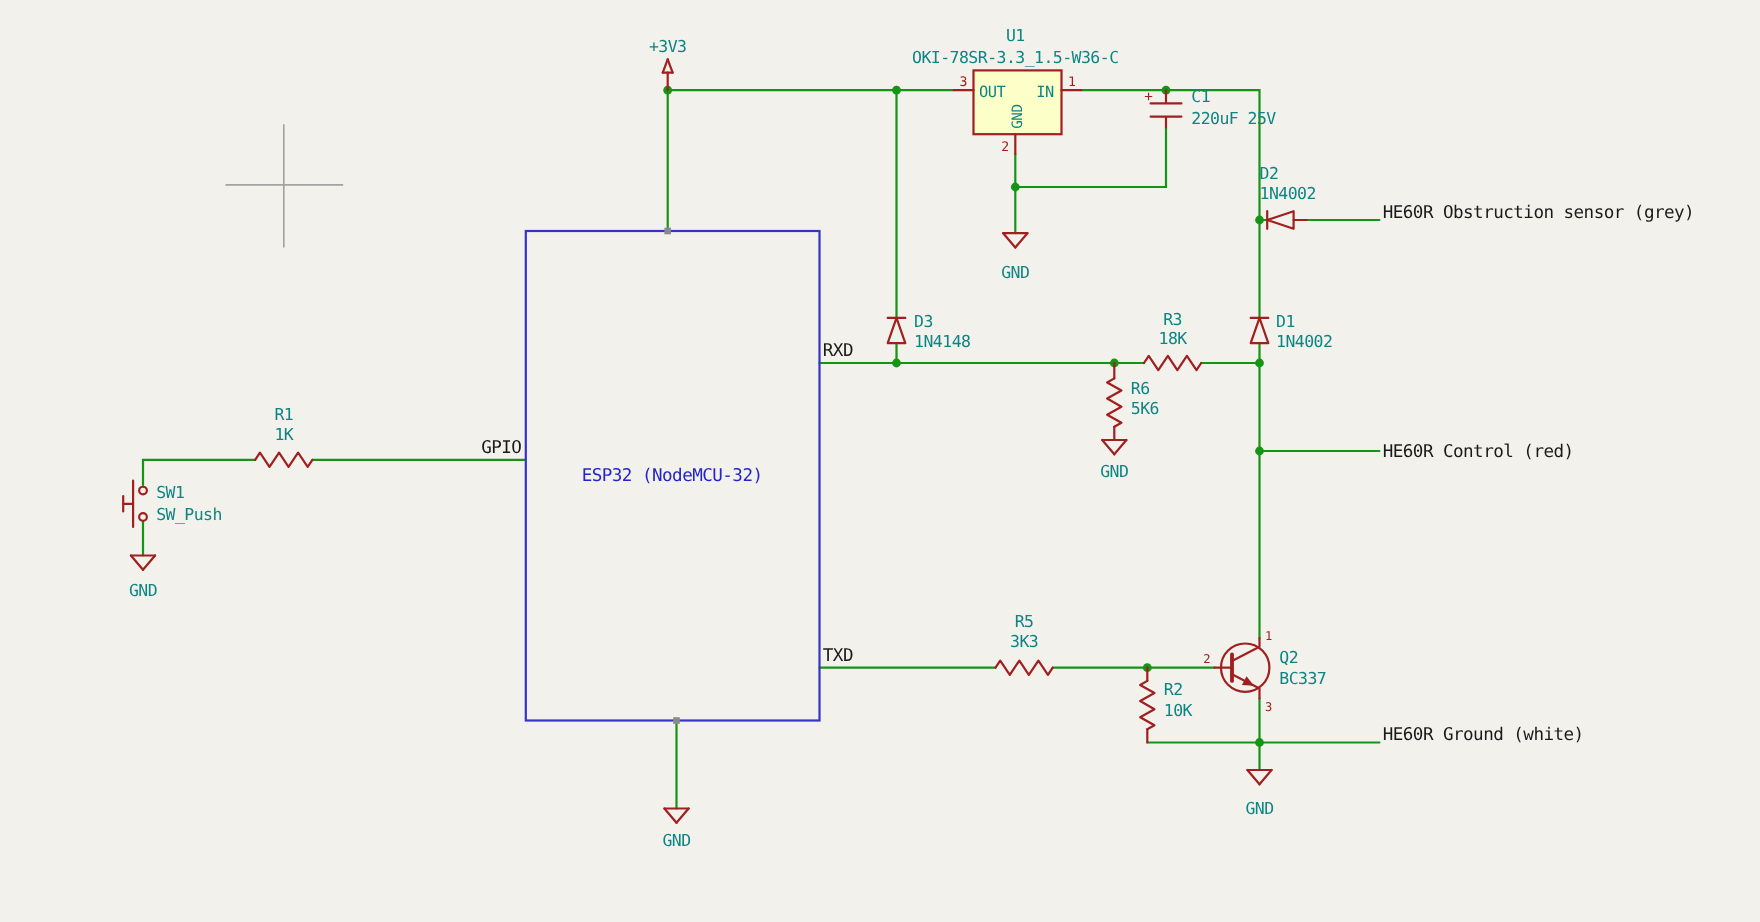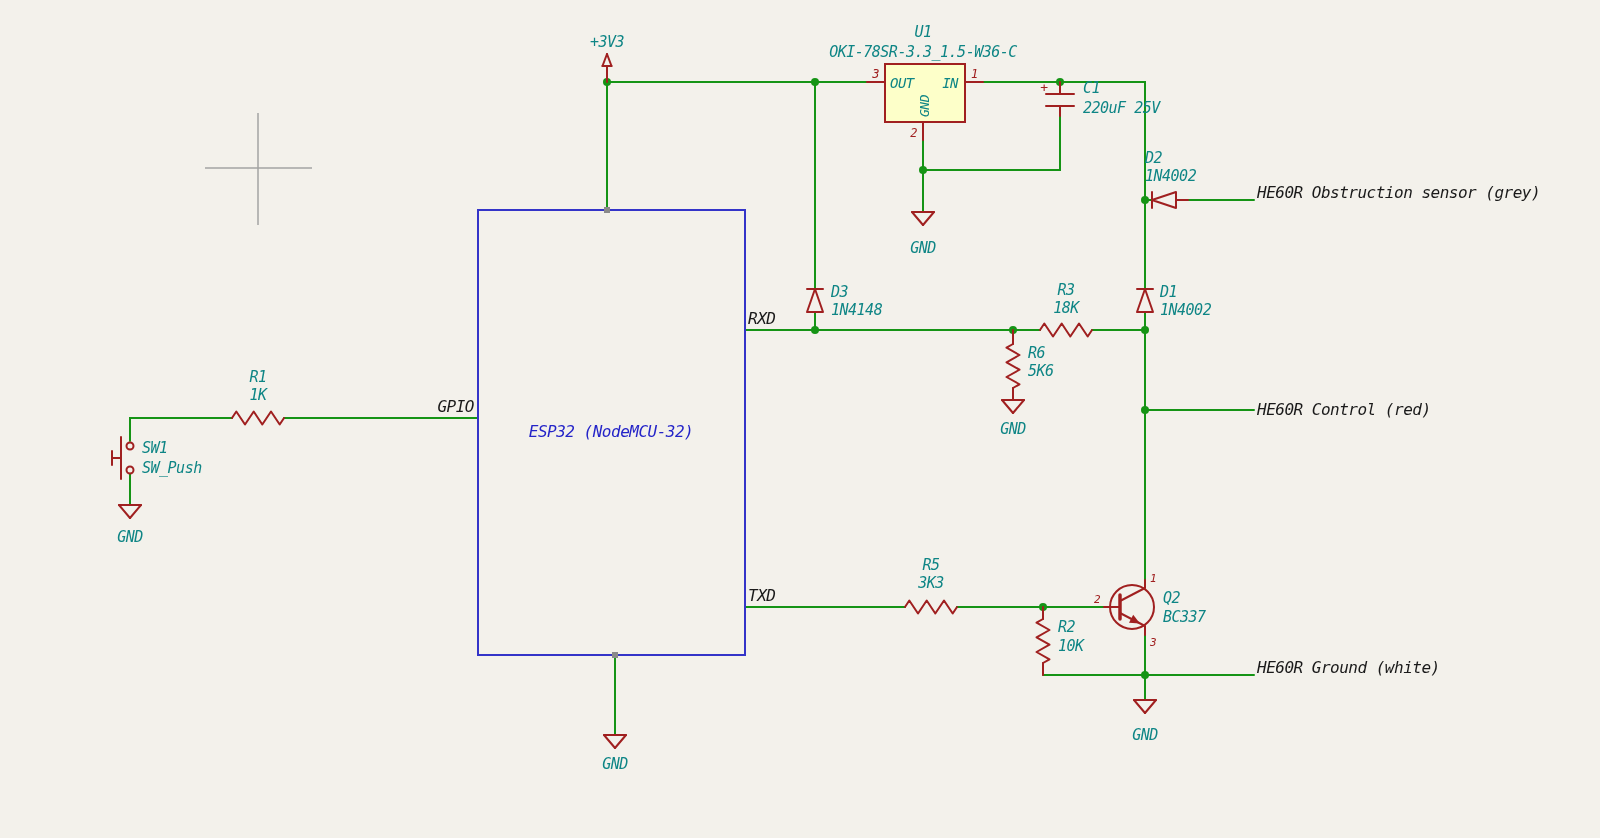--- a/index.html
+++ b/index.html
@@ -1,16 +1,16 @@
 <!DOCTYPE html>
 <html><head>
 <meta charset="utf-8">
 <style>
   html,body{margin:0;padding:0;background:#F3F1EB;}
-  .stage{width:1600px;height:838px;position:relative;overflow:hidden;background:#F3F1EB;font-style:italic;}
+  .stage{width:1600px;height:838px;position:relative;overflow:hidden;background:#F3F1EB;}
   svg{display:block;}
   text{font-family:"DejaVu Sans Mono","Liberation Mono",monospace;letter-spacing:-0.5px;}
   .t11{font-size:11px;}
   .t12{font-size:12px;}
   .t13{font-size:13px;}
   .t14{font-size:14px;}
   .t15{font-size:15px;}
   .t16{font-size:16px;}
   .teal{fill:#0E8585;}
   .blk{fill:#1A1A1A;}

